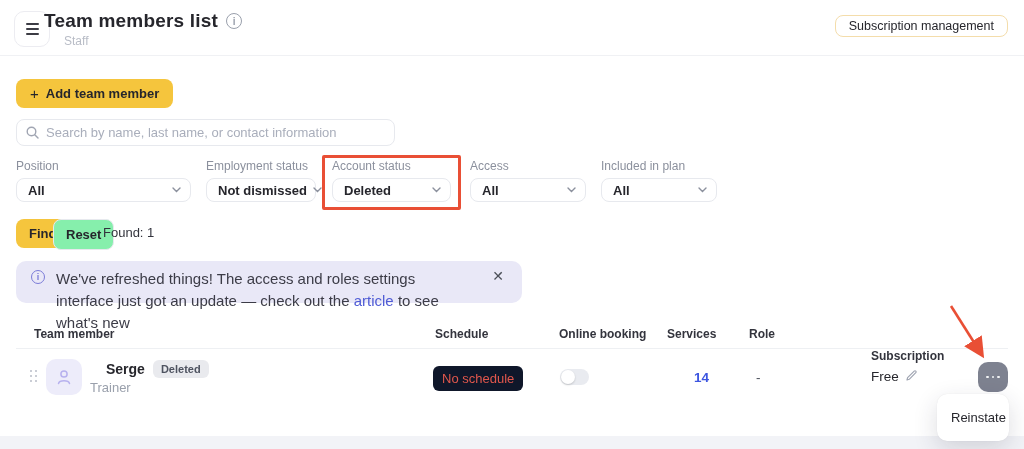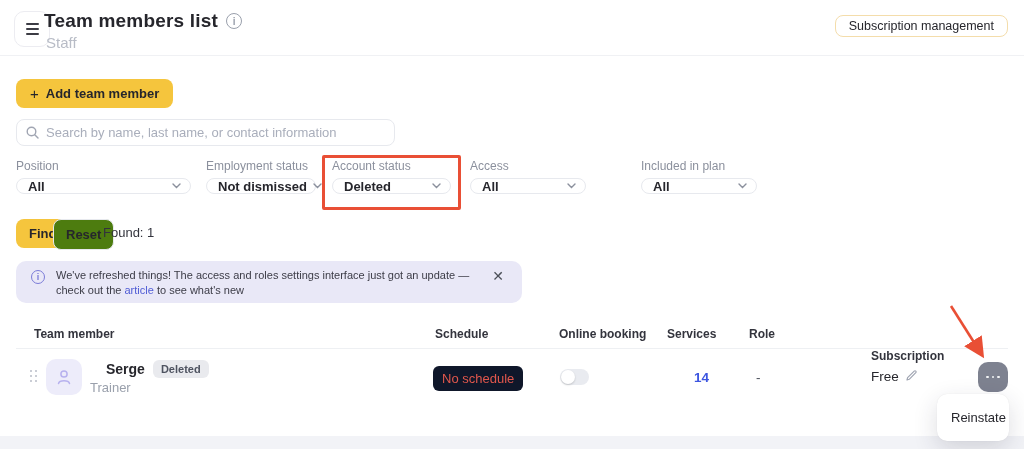--- a/index.html
+++ b/index.html
@@ -9,61 +9,61 @@
 
   
   .page-header { position:absolute; left:0; top:0; width:1024px; height:56px; border-bottom:1px solid #f0f1f4; background:#fff; }
   .menu-btn { position:absolute; left:14px; top:11px; width:36px; height:36px; border:1px solid #ececf1; border-radius:10px; background:#fff;
               display:flex; flex-direction:column; justify-content:center; align-items:center; gap:3px; cursor:pointer; }
   .menu-btn i { display:block; width:13px; height:2px; background:#3c3c44; border-radius:1px; }
   .title-wrap { position:absolute; left:44px; top:10px; display:flex; align-items:center; gap:8px; }
   .page-title { font-size:19px; font-weight:700; color:#26262c; letter-spacing:.2px; }
   .info-circle { display:inline-flex; justify-content:center; align-items:center; width:16px; height:16px; border:1.4px solid #9aa0ac;
                  border-radius:50%; color:#9aa0ac; font-size:10px; font-weight:700; font-style:normal; }
-  .page-subtitle { position:absolute; left:46px; top:34px; font-size:15px; color:#b8bcc6; }
+  .page-subtitle { position:absolute; left:64px; top:34px; font-size:12px; color:#b8bcc6; }
   .subscription-btn { position:absolute; right:16px; top:15px; padding:3px 13px; background:#fff; border:1px solid #f4ddab;
                       border-radius:8px; font-size:12.5px; color:#26262c; cursor:pointer; font-family:inherit; }
 
   
   .add-btn { position:absolute; left:16px; top:79px; display:flex; align-items:center; gap:7px; padding:7px 14px;
              background:#f5c53d; border:none; border-radius:8px; font-size:13px; font-weight:700; color:#26262c; cursor:pointer; font-family:inherit; }
   .add-btn .plus { font-weight:400; font-size:15px; line-height:1; }
 
   
   .search-box { position:absolute; left:16px; top:119px; width:379px; height:27px; border:1px solid #e7e9ee; border-radius:8px;
                 display:flex; align-items:center; padding:0 9px; background:#fff; }
   .search-box svg { flex:0 0 auto; }
   .search-input { border:none; outline:none; flex:1; margin-left:7px; font-size:13px; color:#26262c; font-family:inherit; background:transparent; }
   .search-input::placeholder { color:#a9aebb; }
 
   
   .filter { position:absolute; top:159px; }
   .filter .flabel { font-size:12px; color:#8b909d; margin-bottom:5px; display:block; }
-  .fselect { height:16px; background:#fff; border:1px solid #e7e9ee; border-radius:8px; display:flex; align-items:center;
+  .fselect { height:24px; background:#fff; border:1px solid #e7e9ee; border-radius:8px; display:flex; align-items:center;
              justify-content:space-between; padding:0 9px 0 11px; cursor:pointer; }
   .fselect .fvalue { font-size:13px; font-weight:600; color:#26262c; white-space:nowrap; }
   .chev { width:9px; height:6px; flex:0 0 auto; margin-left:6px; }
   .f0 { left:16px;  } .f0 .fselect { width:175px; }
   .f1 { left:206px; } .f1 .fselect { width:110px; }
   .f2 { left:332px; } .f2 .fselect { width:119px; }
   .f3 { left:470px; } .f3 .fselect { width:116px; }
-  .f4 { left:601px;margin-left:40px; } .f4 .fselect { width:116px; }
+  .f4 { left:601px; } .f4 .fselect { width:116px; }
   .annotation-box { position:absolute; left:322px; top:155px; width:139px; height:55px; border:3px solid #e94f35; border-radius:2px; pointer-events:none; }
 
   
   .find-btn { position:absolute; left:16px; top:219px; padding:7px 13px; background:#f5c53d; border:none; border-radius:8px;
               font-size:13px; font-weight:700; color:#26262c; cursor:pointer; font-family:inherit; }
-  .reset-btn { position:absolute; left:53px; top:219px; padding:7px 12px; background:#4d7c0f; border:1px solid #e7e9ee; border-radius:8px;
+  .reset-btn { position:absolute; left:53px; top:219px; padding:7px 12px; background:#86efac; border:1px solid #e7e9ee; border-radius:8px;
                font-size:13px; font-weight:700; color:#26262c; cursor:pointer; font-family:inherit; }
   .found-text { position:absolute; left:103px; top:225px; font-size:13px; color:#33343d; }
 
   
   .banner { position:absolute; left:16px; top:261px; width:506px; height:42px; background:#e9e8f7; border-radius:10px; }
   .banner .bicon { position:absolute; left:15px; top:9px; width:14px; height:14px; border:1.3px solid #7b7bd8; color:#7b7bd8; font-size:9px; }
-  .banner .btext { position:absolute; left:40px; top:7px; width:420px; font-size:11px; line-height:15px; color:#3c3c47; }
+  .banner .btext { position:absolute; left:40px; top:7px; width:420px; font-size:15px; line-height:22px; color:#3c3c47; }
   .banner .blink { color:#4f5bd5; cursor:pointer; }
   .banner .bclose { position:absolute; right:18px; top:8px; font-size:14px; color:#4b4f58; cursor:pointer; line-height:1; }
 
   
   .thead span { position:absolute; top:327px; font-size:12px; font-weight:700; color:#33343d; }
   .col-team   { left:34px; }
   .col-sched  { left:435px; }
   .col-book   { left:559px; }
   .col-serv   { left:667px; }
   .col-role   { left:749px; }

